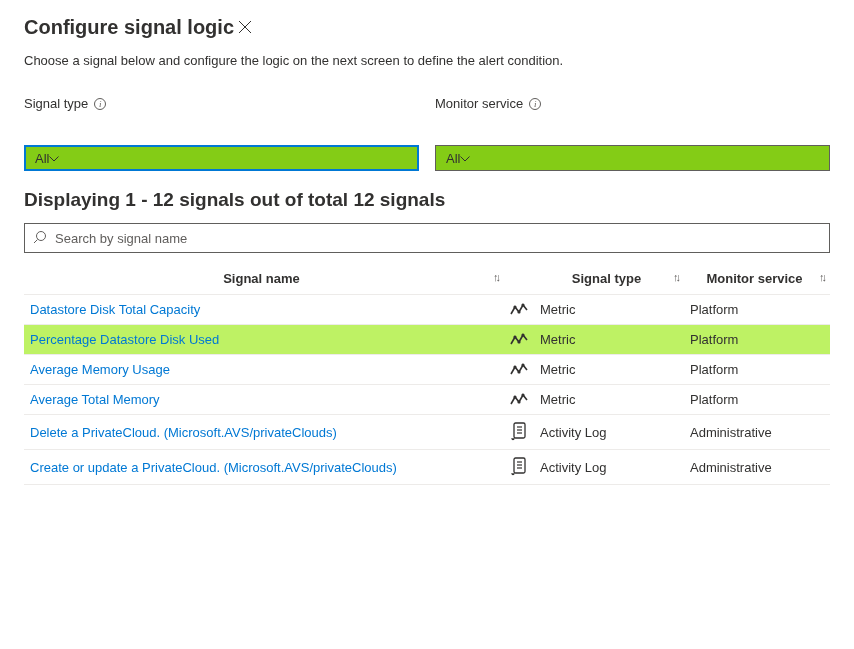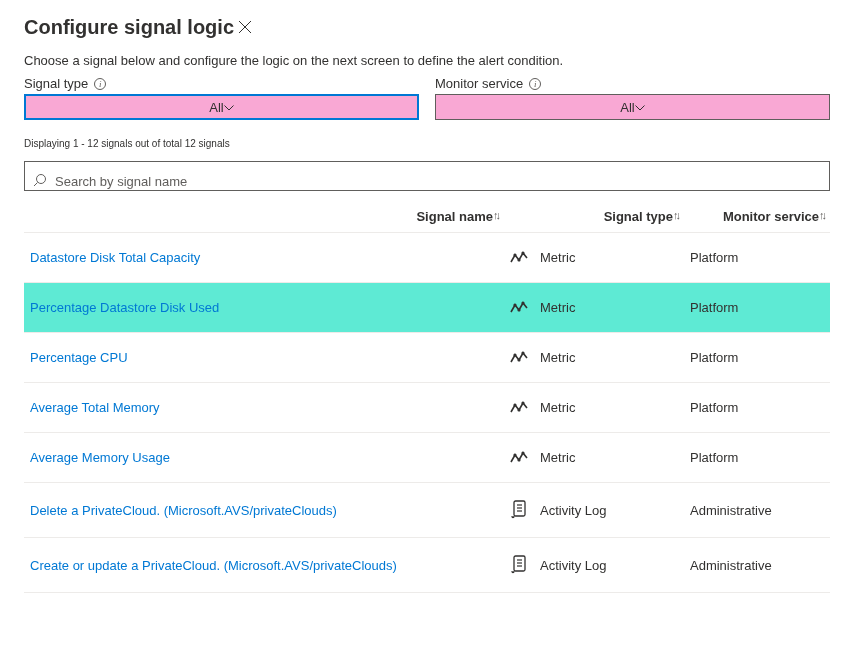--- a/index.html
+++ b/index.html
@@ -27,21 +27,21 @@
   .close {
     font-size: 16px;
     color: #323130;
     cursor: pointer;
     padding: 4px;
     line-height: 1;
   }
   .subtitle {
     font-size: 13px;
     color: #323130;
-    margin-bottom: 8px;
+    margin-bottom: 28px;
   }
   .dropdown-row {
     display: flex;
     gap: 16px;
     margin-bottom: 18px;
   }
   .dropdown-group {
     flex: 1;
     display: flex;
     flex-direction: column;
@@ -63,46 +63,47 @@
     text-align: center;
     color: #605e5c;
     font-style: italic;
     font-family: Georgia, serif;
   }
   .dropdown {
     border: 1px solid #605e5c;
     height: 26px;
     display: flex;
     align-items: center;
-    justify-content: center;
+    justify-content: flex-start;
     padding: 0 10px;
     font-size: 13px;
     cursor: pointer;
-    background: #f9a8d4;
+    background: #84cc16;
+    margin-top: 31px;
   }
   .dropdown.focused {
     border: 2px solid #0078d4;
     height: 26px;
     padding: 0 9px;
   }
   .chevron {
     font-size: 10px;
     color: #323130;
   }
   .result-count {
-    font-size: 10px;
-    font-weight: 400;
+    font-size: 19px;
+    font-weight: 700;
     color: #323130;
     margin-bottom: 12px;
   }
   .search-box {
     border: 1px solid #605e5c;
     height: 30px;
     display: flex;
-    align-items: flex-end;
+    align-items: center;
     padding: 0 8px;
     gap: 6px;
     margin-bottom: 10px;
   }
   .search-box input {
     border: none;
     outline: none;
     flex: 1;
     font-size: 13px;
     font-family: inherit;
@@ -112,45 +113,45 @@
   .search-icon {
     color: #605e5c;
     font-size: 13px;
     transform: scaleX(-1);
   }
   table {
     width: 100%;
     border-collapse: collapse;
   }
   thead th {
-    text-align: right;
+    text-align: center;
     font-weight: 600;
     font-size: 13px;
     color: #323130;
     padding: 8px 6px;
     border-bottom: 1px solid #edebe9;
   }
   .col-name { width: 480px; }
   .col-icon { width: 30px; }
   .col-type { width: 150px; }
   .col-svc  { }
   .sort-icon {
     font-size: 11px;
     color: #605e5c;
     float: right;
     letter-spacing: -3px;
   }
   tbody td {
-    padding: 17px 6px;
+    padding: 7px 6px;
     border-bottom: 1px solid #edebe9;
     font-size: 13px;
     vertical-align: middle;
   }
   tbody tr.selected {
-    background: #5eead4;
+    background: #bef264;
   }
   .signal-link {
     color: #0078d4;
     cursor: pointer;
   }
   .type-icon svg { display: block; }
 </style>
 </head>
 <body>
 
@@ -250,47 +251,34 @@
               <polyline points="1,11 5,4 9,9 13,2 17,7" fill="none" stroke="#323130" stroke-width="1.6"></polyline>
               <circle cx="5" cy="4" r="1.6" fill="#323130"></circle>
               <circle cx="9" cy="9" r="1.6" fill="#323130"></circle>
               <circle cx="13" cy="2" r="1.6" fill="#323130"></circle>
             </svg>
           </td>
           <td>Metric</td>
           <td>Platform</td>
         </tr>
         <tr>
-          <td><span class="signal-link">Percentage CPU</span></td>
+          <td><span class="signal-link">Average Memory Usage</span></td>
           <td class="type-icon">
             <svg width="18" height="14" viewBox="0 0 18 14">
               <polyline points="1,11 5,4 9,9 13,2 17,7" fill="none" stroke="#323130" stroke-width="1.6"></polyline>
               <circle cx="5" cy="4" r="1.6" fill="#323130"></circle>
               <circle cx="9" cy="9" r="1.6" fill="#323130"></circle>
               <circle cx="13" cy="2" r="1.6" fill="#323130"></circle>
             </svg>
           </td>
           <td>Metric</td>
           <td>Platform</td>
         </tr>
         <tr>
           <td><span class="signal-link">Average Total Memory</span></td>
-          <td class="type-icon">
-            <svg width="18" height="14" viewBox="0 0 18 14">
-              <polyline points="1,11 5,4 9,9 13,2 17,7" fill="none" stroke="#323130" stroke-width="1.6"></polyline>
-              <circle cx="5" cy="4" r="1.6" fill="#323130"></circle>
-              <circle cx="9" cy="9" r="1.6" fill="#323130"></circle>
-              <circle cx="13" cy="2" r="1.6" fill="#323130"></circle>
-            </svg>
-          </td>
-          <td>Metric</td>
-          <td>Platform</td>
-        </tr>
-        <tr>
-          <td><span class="signal-link">Average Memory Usage</span></td>
           <td class="type-icon">
             <svg width="18" height="14" viewBox="0 0 18 14">
               <polyline points="1,11 5,4 9,9 13,2 17,7" fill="none" stroke="#323130" stroke-width="1.6"></polyline>
               <circle cx="5" cy="4" r="1.6" fill="#323130"></circle>
               <circle cx="9" cy="9" r="1.6" fill="#323130"></circle>
               <circle cx="13" cy="2" r="1.6" fill="#323130"></circle>
             </svg>
           </td>
           <td>Metric</td>
           <td>Platform</td>

